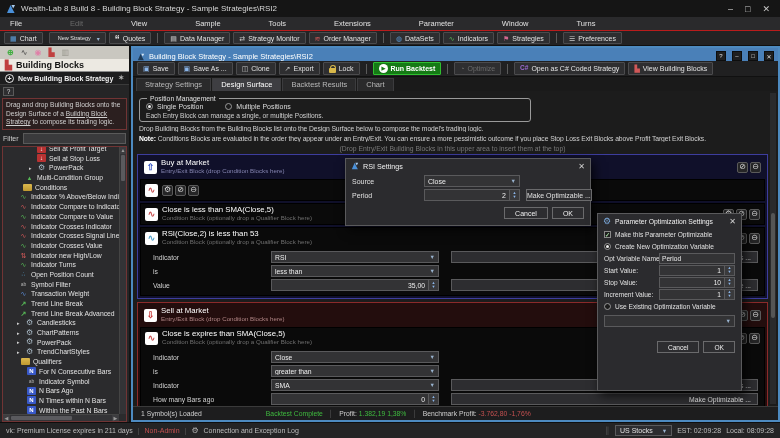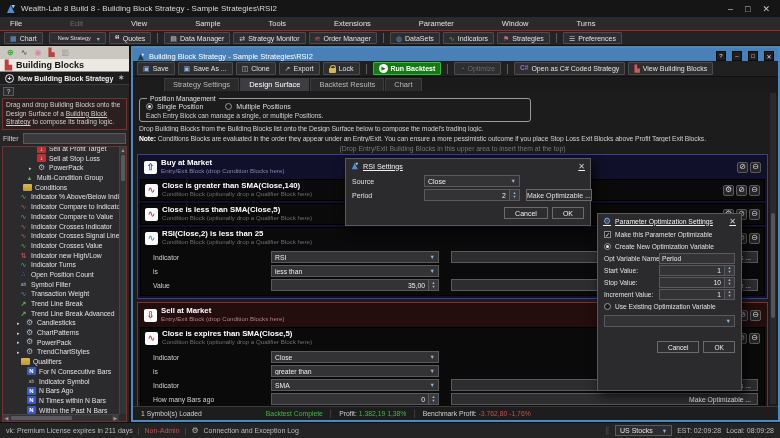--- a/index.html
+++ b/index.html
@@ -106,21 +106,21 @@
   .i-export::before{content:"↗";color:#c8c8c8;}
   .i-lock{width:7px;height:8px;position:relative;}
   .i-lock::before{content:"";position:absolute;left:1px;top:0;width:4px;height:4px;border:1px solid #d8b84a;border-bottom:none;border-radius:3px 3px 0 0;}
   .i-lock::after{content:"";position:absolute;left:0;top:3px;width:7px;height:5px;background:#d8b84a;border-radius:1px;}
   .i-run{width:9px;height:9px;background:#fff;border-radius:50%;}
   .i-run::before{content:"▶";color:#157a15;font-size:5px;position:relative;left:0.5px;}
   .i-run{display:inline-flex;align-items:center;justify-content:center;}
   .i-optimize::before{content:"◔";color:#9a9a9a;}
   .i-csharp::before{content:"C#";color:#9b6bd3;font-weight:bold;font-size:6.5px;}
   .i-viewblocks::before{content:"▙";color:#d05858;}
-  .sw-tabs{height:14px;background:#1a1a1a;display:flex;align-items:flex-end;gap:1px;padding:2px 3px 0;font-size:7.5px;margin-left:28px;}
+  .sw-tabs{height:14px;background:#1a1a1a;display:flex;align-items:flex-end;gap:1px;padding:2px 3px 0;font-size:7.5px;}
   .tab{padding:1px 8px 2px;background:#2a2a2b;border:1px solid #3c3c3e;border-bottom:none;color:#b8b8b8;}
   .tab.active{background:#3e3e42;color:#fff;}
 
   
   .surface{flex:1;position:relative;padding:3px 10px 2px 4px;overflow:hidden;background:#1c1c1c;}
   .pm-box{width:392px;border:1px solid #9a9a9a;border-radius:3px;margin:4px 0 3px 2px;padding:3px 6px 2px;position:relative;font-size:7px;}
   .pm-legend{position:absolute;top:-4px;left:7px;background:#1c1c1c;padding:0 3px;color:#e0e0e0;font-size:6.8px;}
   .pm-row{display:flex;align-items:center;gap:4px;margin-top:1px;}
   .pm-row .gap{width:14px;}
   .radio{width:7px;height:7px;border:1px solid #9a9a9a;border-radius:50%;display:inline-block;position:relative;background:#1c1c1c;}
@@ -134,21 +134,21 @@
   .group{border:1px solid #3d3d9e;background:#10102a;padding:2px;margin:0 0 3px 0;}
   .group.sell{border-color:#8b2a2a;background:#230d0d;}
   .block{margin-top:2px;}
   .block:first-child{margin-top:0;}
   .block.cond{background:#0a0a0a;border:1px solid #000;}
   .bh{height:20px;display:flex;align-items:center;gap:4px;padding:0 4px;}
   .bico{width:13px;height:13px;background:#fff;border-radius:2px;flex:0 0 auto;display:flex;align-items:center;justify-content:center;font-size:9px;font-weight:bold;}
   .g-buy{color:#3a56c8;} .g-sell{color:#c83a3a;}
   .g-wave-red{color:#c85050;} .g-wave-blue{color:#50a0c8;}
   .btxt{flex:1;min-width:0;}
-  .bt{font-size:7.8px;font-weight:bold;color:#fff;line-height:1.15;white-space:nowrap;overflow:hidden;}
+  .bt{font-size:7.8px;font-weight:normal;color:#fff;line-height:1.15;white-space:nowrap;overflow:hidden;}
   .bs{font-size:6.2px;line-height:1.1;white-space:nowrap;overflow:hidden;}
   .bs.buy{color:#8585b0;} .bs.cond{color:#6f6f6f;} .bs.sell{color:#b08585;}
   .bacts{display:flex;gap:2px;flex:0 0 auto;}
   .act{width:11px;height:11px;background:#252526;border:1px solid #5a5a5a;border-radius:2px;color:#d8d8d8;font-size:8px;line-height:1;display:inline-flex;align-items:center;justify-content:center;}
   .fields{padding:1px 6px 4px 12px;}
   .frow{display:flex;align-items:center;height:12px;margin-top:2px;font-size:6.8px;color:#d0d0d0;}
   .flabel{width:118px;flex:0 0 auto;}
   .fctl{width:168px;flex:0 0 auto;}
   .sel{background:#333335;border:1px solid #5a5a5c;height:12px;display:flex;align-items:center;padding:0 3px;color:#eee;}
   .sel .val{flex:1;white-space:nowrap;overflow:hidden;}
@@ -161,21 +161,21 @@
   .surf-vsb{position:absolute;top:2px;right:2px;bottom:2px;width:6px;background:#2a2a2c;}
   .surf-vsb .thumb{position:absolute;top:120px;height:105px;left:1px;right:1px;background:#555;border-radius:2px;}
 
   .sw-status{height:14px;background:#1d1d1e;border-top:1px solid #3a3a3a;display:flex;align-items:center;gap:6px;padding:0 8px;font-size:6.8px;color:#cfcfcf;}
   .sw-status .gap1{width:52px;}
   .ssep{color:#5a5a5a;}
   .green{color:#3fba3f;} .red{color:#c45050;}
 
   
   .dlg{position:absolute;background:#2b2b2e;border:1px solid #5a5a5c;box-shadow:3px 4px 10px rgba(0,0,0,0.75);z-index:20;font-size:7px;color:#e0e0e0;}
-  .dlg-title{height:14px;display:flex;align-items:center;gap:4px;padding:0 5px;font-size:7.2px;color:#f0f0f0;text-decoration:underline;}
+  .dlg-title{height:14px;display:flex;align-items:center;gap:4px;padding:0 5px;font-size:7.2px;color:#f0f0f0;}
   .dlg-x{margin-left:auto;color:#d0d0d0;font-size:8px;}
   .dlg-rsi{left:345px;top:158px;width:246px;height:68px;}
   .dlg-rsi .row{display:flex;align-items:center;height:12px;margin:2px 6px 0;}
   .dlg-rsi .dlabel{width:72px;flex:0 0 auto;}
   .dlg-rsi .dctl{width:96px;flex:0 0 auto;}
   .dlg-rsi .mob{margin-left:6px;flex:1;height:12px;background:#2d2d30;border:1px solid #6a6a6c;display:flex;align-items:center;justify-content:center;white-space:nowrap;}
   .dlg-btnrow{display:flex;justify-content:flex-end;gap:4px;margin:6px 6px 0;}
   .dbtn{height:12px;background:#2d2d30;border:1px solid #6a6a6c;display:inline-flex;align-items:center;justify-content:center;padding:0 10px;color:#eee;}
 
   .dlg-param{left:597px;top:213px;width:145px;height:178px;font-size:6.6px;z-index:21;}
@@ -613,24 +613,20 @@
                 <span class="act">⊖</span>
               </div>
             </div>
           </div>
 
           <div class="block cond">
             <div class="bh">
               <span class="bico">
                   <span class="g-wave-red">∿</span>
                 </span>
-              <div class="btxt">
-                <div class="bt">Close is greater than SMA(Close,140)</div>
-                <div class="bs cond">Condition Block (optionally drop a Qualifier Block here)</div>
-              </div>
               <div class="bacts">
                 <span class="act">⚙</span>
                 <span class="act">⊘</span>
                 <span class="act">⊖</span>
               </div>
             </div>
           </div>
 
           <div class="block cond">
             <div class="bh">
@@ -648,21 +644,21 @@
               </div>
             </div>
           </div>
 
           <div class="block cond">
             <div class="bh">
               <span class="bico">
                   <span class="g-wave-blue">∿</span>
                 </span>
               <div class="btxt">
-                <div class="bt">RSI(Close,2) is less than 25</div>
+                <div class="bt">RSI(Close,2) is less than 53</div>
                 <div class="bs cond">Condition Block (optionally drop a Qualifier Block here)</div>
               </div>
               <div class="bacts">
                 <span class="act">⚙</span>
                 <span class="act">⊘</span>
                 <span class="act">⊖</span>
               </div>
             </div>
             <div class="fields">
               <div class="frow">

